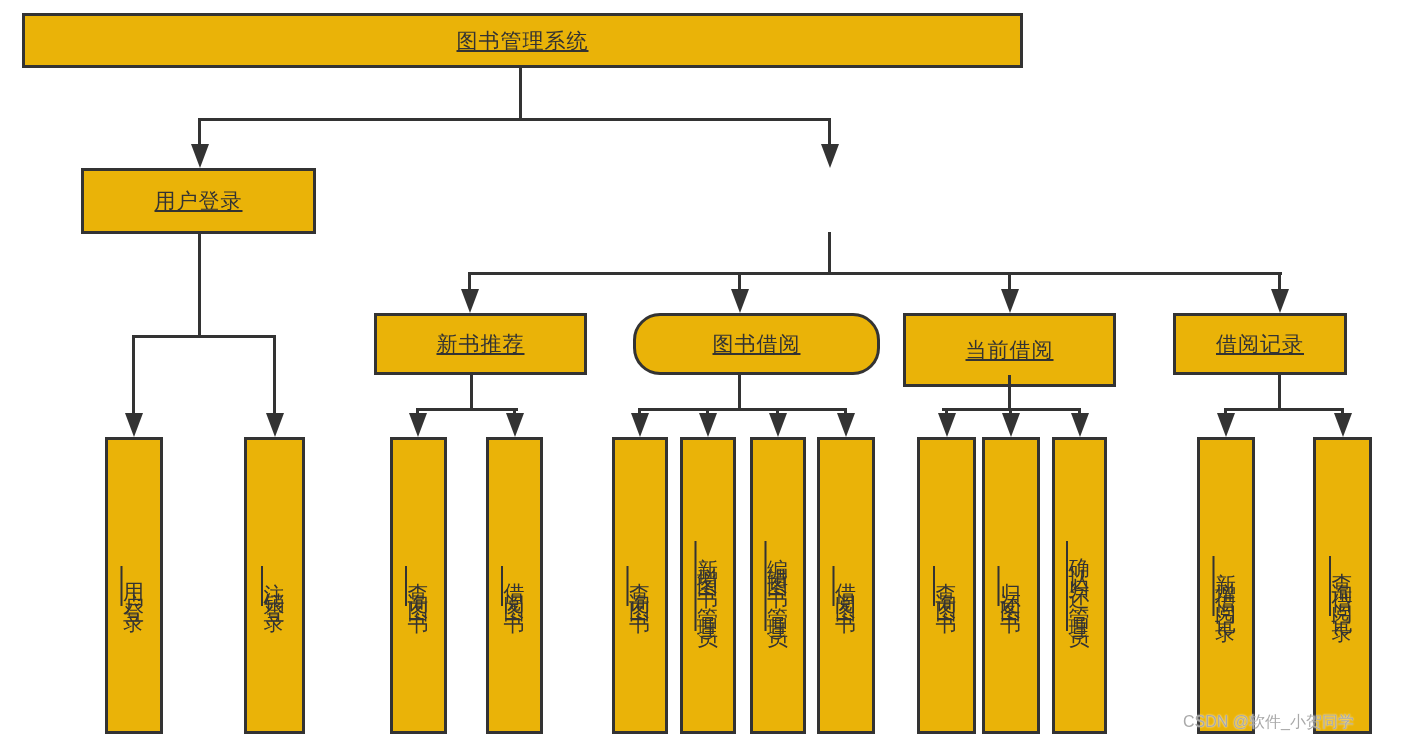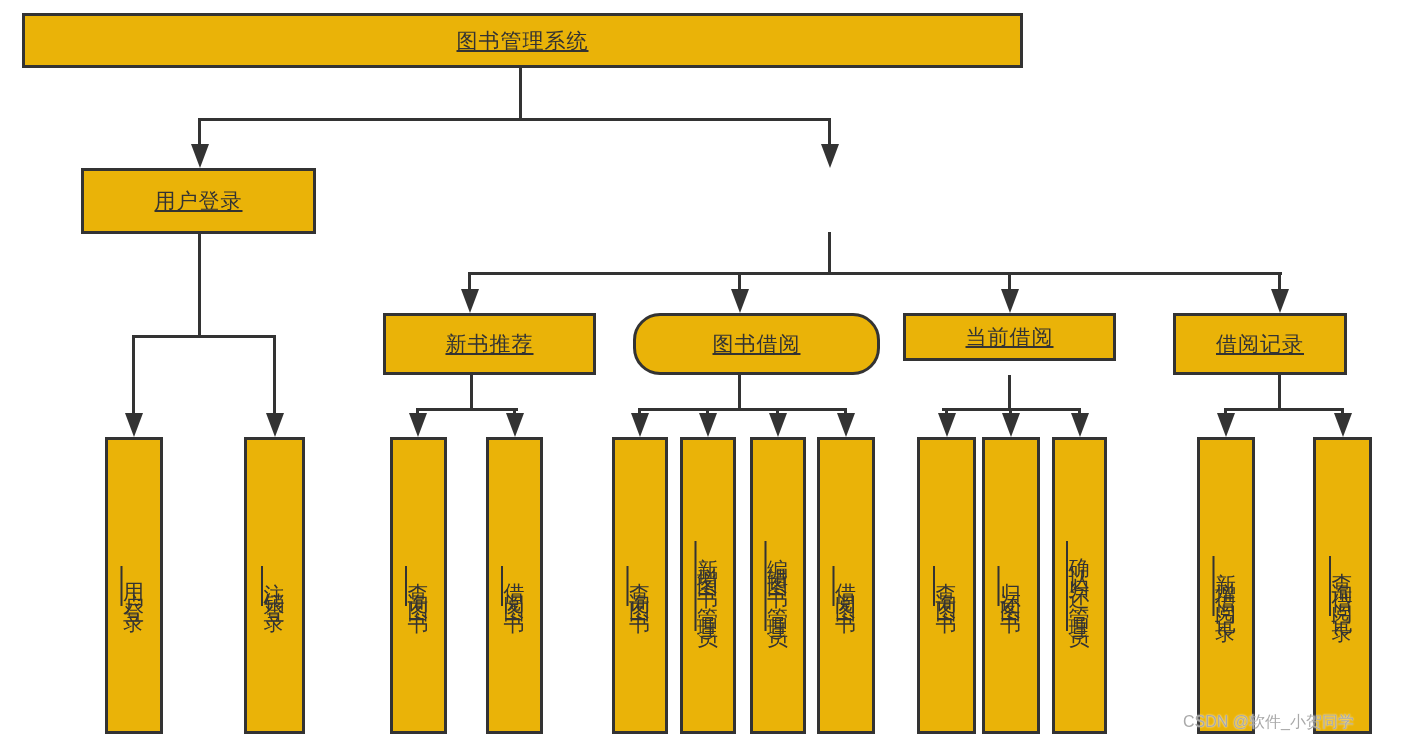--- a/index.html
+++ b/index.html
@@ -96,27 +96,27 @@
   <div class="arrow" style="left:132px; top:335px; height:78px;"></div>
   <div class="arrow" style="left:273px; top:335px; height:78px;"></div>
 
   <div class="vline" style="left:828px; top:232px; height:43px;"></div>
   <div class="hline" style="left:468px; top:272px; width:814px;"></div>
   <div class="arrow" style="left:468px; top:272px; height:17px;"></div>
   <div class="arrow" style="left:738px; top:272px; height:17px;"></div>
   <div class="arrow" style="left:1008px; top:272px; height:17px;"></div>
   <div class="arrow" style="left:1278px; top:272px; height:17px;"></div>
 
-  <div class="box" style="left:383px; top:313px; width:213px; height:62px;">
+  <div class="box" style="left:374px; top:313px; width:213px; height:62px;">
     <span class="hlabel">新书推荐</span>
   </div>
   <div class="box" style="left:633px; top:313px; width:247px; height:62px;border-radius:27px;">
     <span class="hlabel">图书借阅</span>
   </div>
-  <div class="box" style="left:903px; top:313px; width:213px; height:48px;">
+  <div class="box" style="left:903px; top:313px; width:213px; height:74px;">
     <span class="hlabel">当前借阅</span>
   </div>
   <div class="box" style="left:1173px; top:313px; width:174px; height:62px;">
     <span class="hlabel">借阅记录</span>
   </div>
 
   <div class="vline" style="left:470px; top:375px; height:36px;"></div>
   <div class="hline" style="left:416px; top:408px; width:102px;"></div>
   <div class="arrow" style="left:416px; top:408px; height:5px;"></div>
   <div class="arrow" style="left:513px; top:408px; height:5px;"></div>

